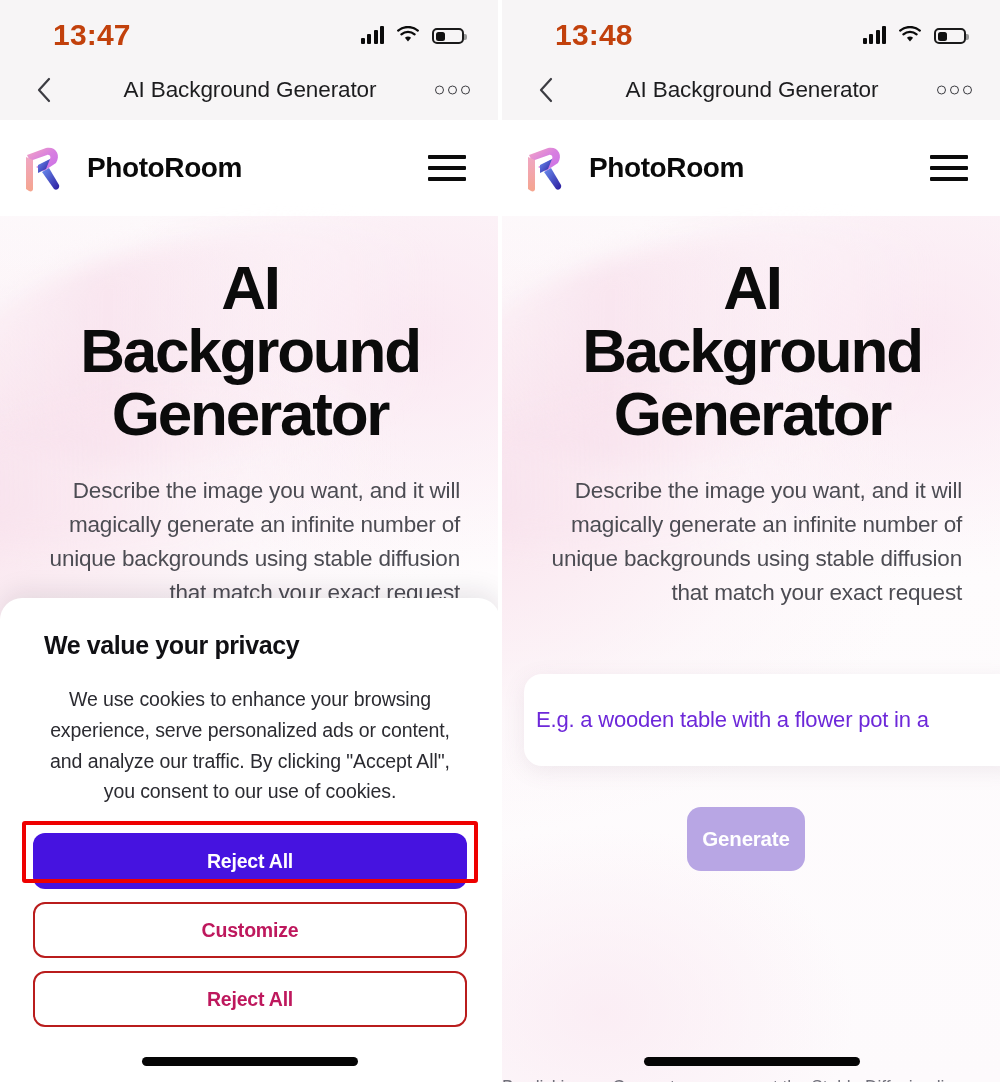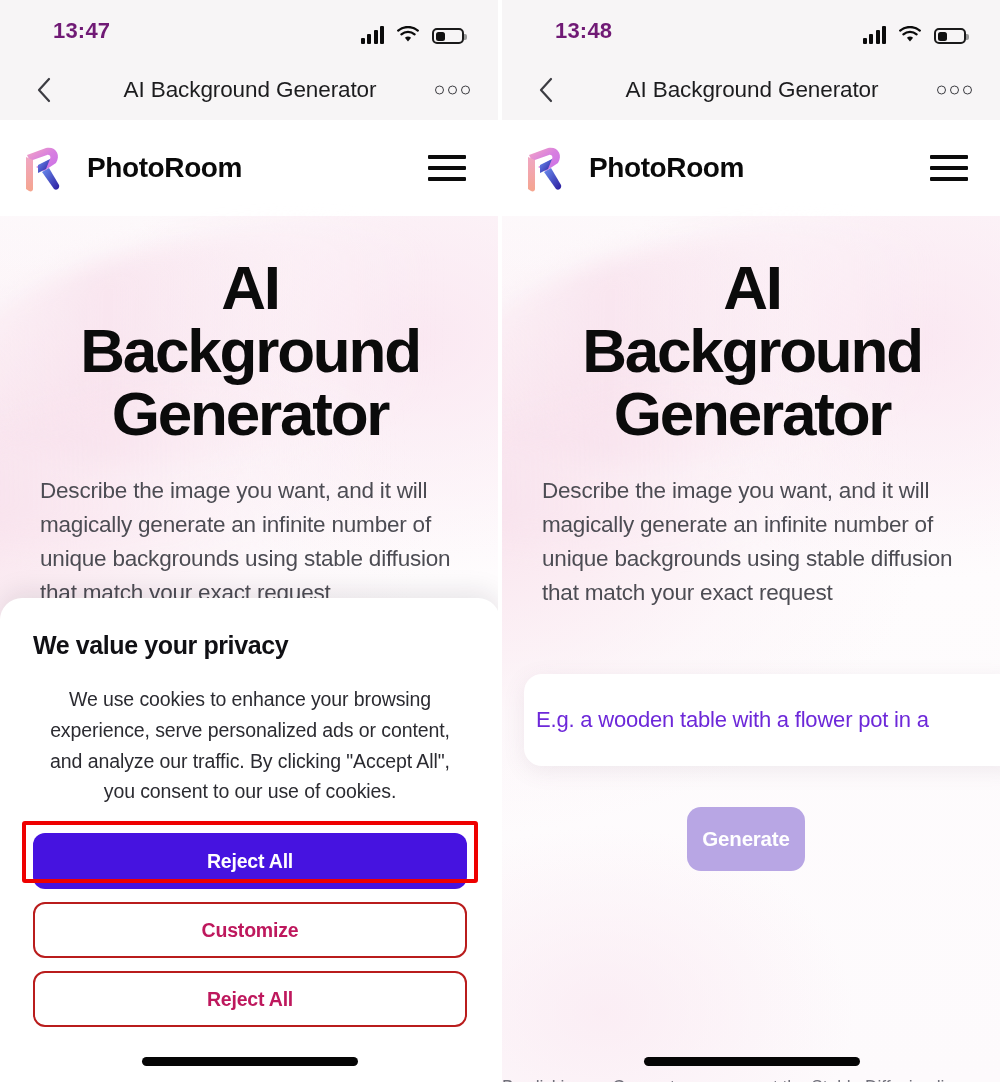--- a/index.html
+++ b/index.html
@@ -22,21 +22,21 @@
   .inner { position: relative; width: 500px; height: 1082px; background:#fdfbfc; }
 
   
   .statusbar {
     position: absolute; top: 0; left: 0; width: 100%; height: 60px;
     background: #f7f5f6;
     display: flex; align-items: center;
   }
   .status-time {
     position: absolute; left: 53px; top: 18px;
-    font-size: 22px; font-weight: 700; color: #701a75;
+    font-size: 30px; font-weight: 700; color: #c2410c;
     letter-spacing: .2px;
   }
   .status-icons {
     position: absolute; right: 36px; top: 20px;
     display: flex; align-items: flex-end; gap: 12px; height: 24px;
   }
   .sig { display:flex; align-items:flex-end; gap:2.5px; height:18px; }
   .sig i { display:block; width:4px; background:#0b0b0b; border-radius:1px; }
   .sig i:nth-child(1){ height:6px; }
   .sig i:nth-child(2){ height:10px; }
@@ -118,21 +118,21 @@
     filter: blur(14px);
   }
   .hero-title {
     position: relative;
     margin: 40px 30px 0; text-align: center;
     font-size: 62px; line-height: 1.02; font-weight: 800;
     color: #0b0b0b; letter-spacing: -2.2px;
   }
   .hero-sub {
     position: relative;
-    margin: 28px 40px 0; text-align: left;
+    margin: 28px 40px 0; text-align: right;
     font-size: 22.5px; line-height: 1.52; color: #4c4c53;
     letter-spacing: -.2px;
   }
 
   
   .prompt-box {
     position: absolute; left: 22px; top: 458px; width: 500px; height: 92px;
     background: #ffffff; border-radius: 18px;
     box-shadow: 0 5px 22px rgba(120,80,110,.10);
     display: flex; align-items: center;
@@ -156,21 +156,21 @@
   }
   .legal a { color:#70707a; text-decoration: underline; }
 
   
   .cookie-modal {
     position: absolute; left: 0; top: 598px; width: 500px; bottom: 0;
     background: #ffffff; border-radius: 22px 22px 0 0;
     box-shadow: 0 -6px 26px rgba(30,20,40,.10);
   }
   .cookie-title {
-    margin: 33px 0 0 33px; font-size: 25px; font-weight: 700; color: #101014;
+    margin: 33px 0 0 44px; font-size: 25px; font-weight: 700; color: #101014;
     letter-spacing: -.4px;
   }
   .cookie-body {
     margin: 24px 33px 0 33px; font-size: 19.5px; line-height: 1.58; color: #2b2b31;
     letter-spacing: -.1px;
     text-align: center;
   }
   .cookie-actions { margin: 26px 33px 0 33px; }
   .cbtn {
     display:flex; align-items:center; justify-content:center;

